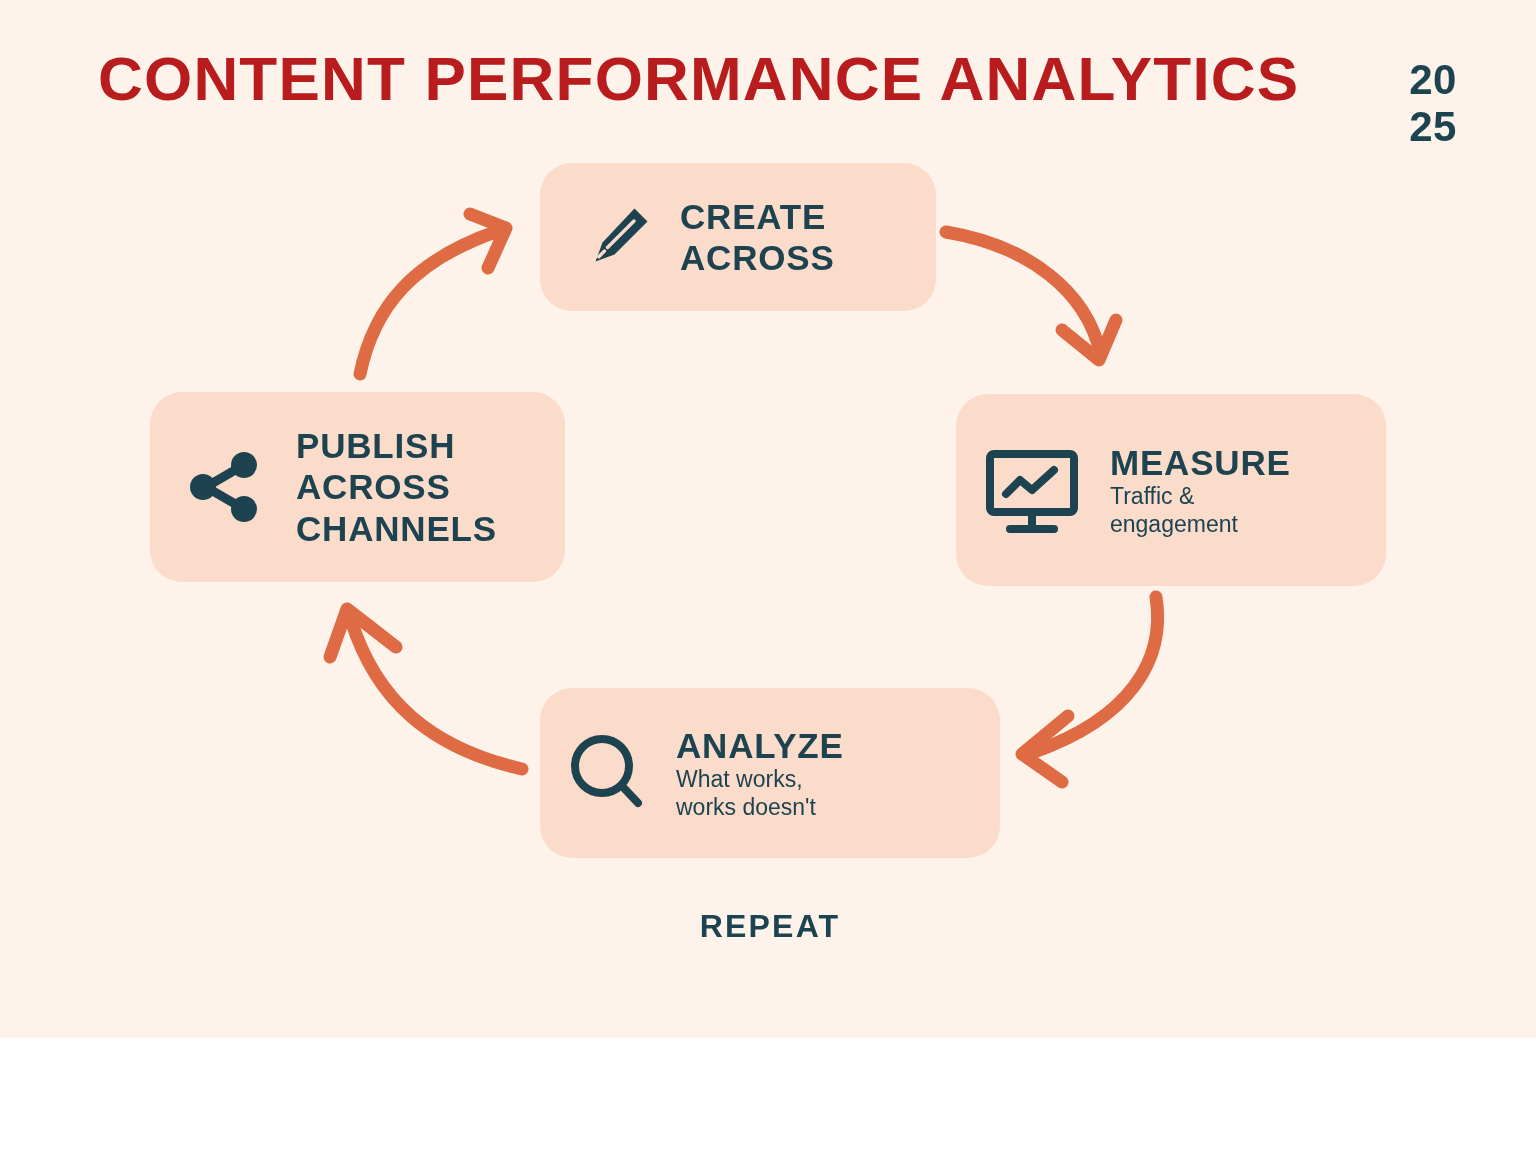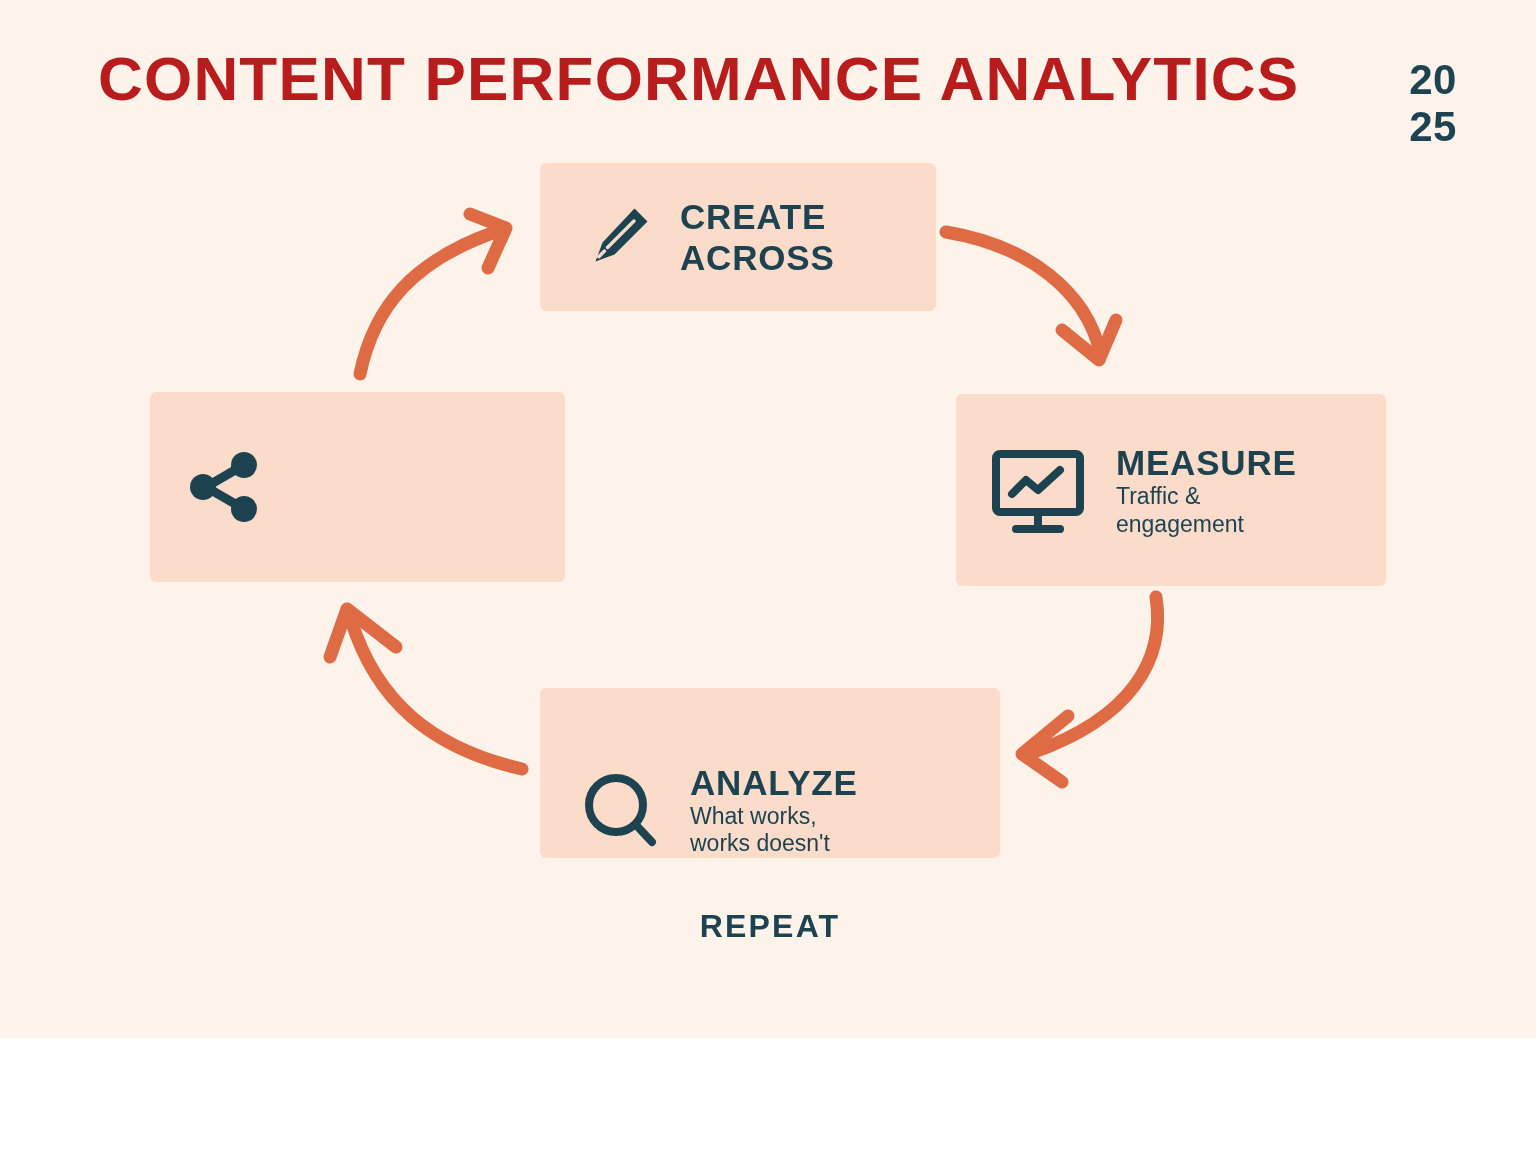--- a/index.html
+++ b/index.html
@@ -49,21 +49,21 @@
     letter-spacing: 0.5px;
     color: #1d4350;
     line-height: 1.12;
   }
   .year div { display: block; }
 
   
   .card {
     position: absolute;
     background: #fbdccb;
-    border-radius: 6px;
+    border-radius: 32px;
     box-sizing: border-box;
     display: flex;
     align-items: center;
   }
   .card .icon {
     flex: 0 0 auto;
     display: block;
   }
   .card .txt { display: block; }
   .headline {
@@ -85,29 +85,28 @@
   #card-create {
     left: 540px; top: 163px;
     width: 396px; height: 148px;
     padding-left: 42px;
   }
   #card-create .icon { margin-right: 24px; }
 
   #card-measure {
     left: 956px; top: 394px;
     width: 430px; height: 192px;
-    padding-left: 30px;
+    padding-left: 24px;
   }
   #card-measure .icon { margin-right: 26px; }
 
   #card-analyze {
     left: 540px; top: 688px;
     width: 460px; height: 170px;
-    padding-left: 36px;
-    align-items: flex-end;
+    padding-left: 22px;
   }
   #card-analyze .icon { margin-right: 22px; }
 
   #card-publish {
     left: 150px; top: 392px;
     width: 415px; height: 190px;
     padding-left: 28px;
   }
   #card-publish .icon { margin-right: 26px; }
 
@@ -224,16 +223,21 @@
       <g stroke="#1d4350" stroke-width="9" stroke-linecap="round">
         <line x1="28" y1="46" x2="64" y2="25"></line>
         <line x1="28" y1="46" x2="64" y2="67"></line>
       </g>
       <g fill="#1d4350">
         <circle cx="25" cy="46" r="13"></circle>
         <circle cx="66" cy="24" r="13"></circle>
         <circle cx="66" cy="68" r="13"></circle>
       </g>
     </svg>
+    <span class="txt">
+      <span class="headline">PUBLISH</span><br>
+      <span class="headline">ACROSS</span><br>
+      <span class="headline">CHANNELS</span>
+    </span>
   </div>
 
   <div class="repeat">REPEAT</div>
 </div>
 
 </body></html>

